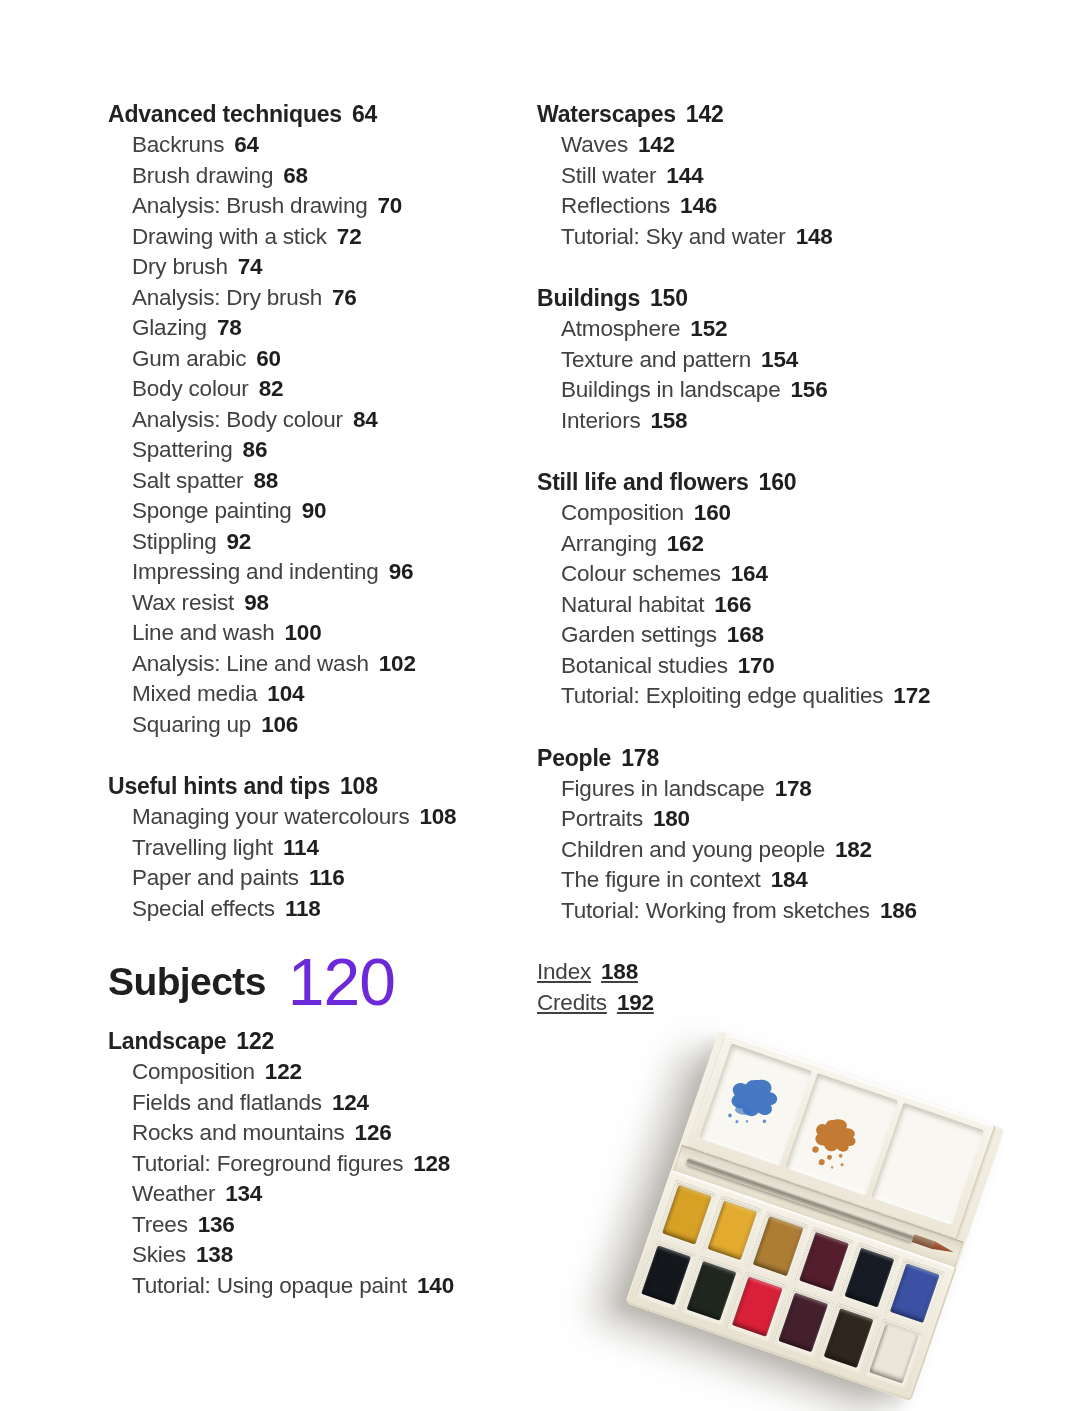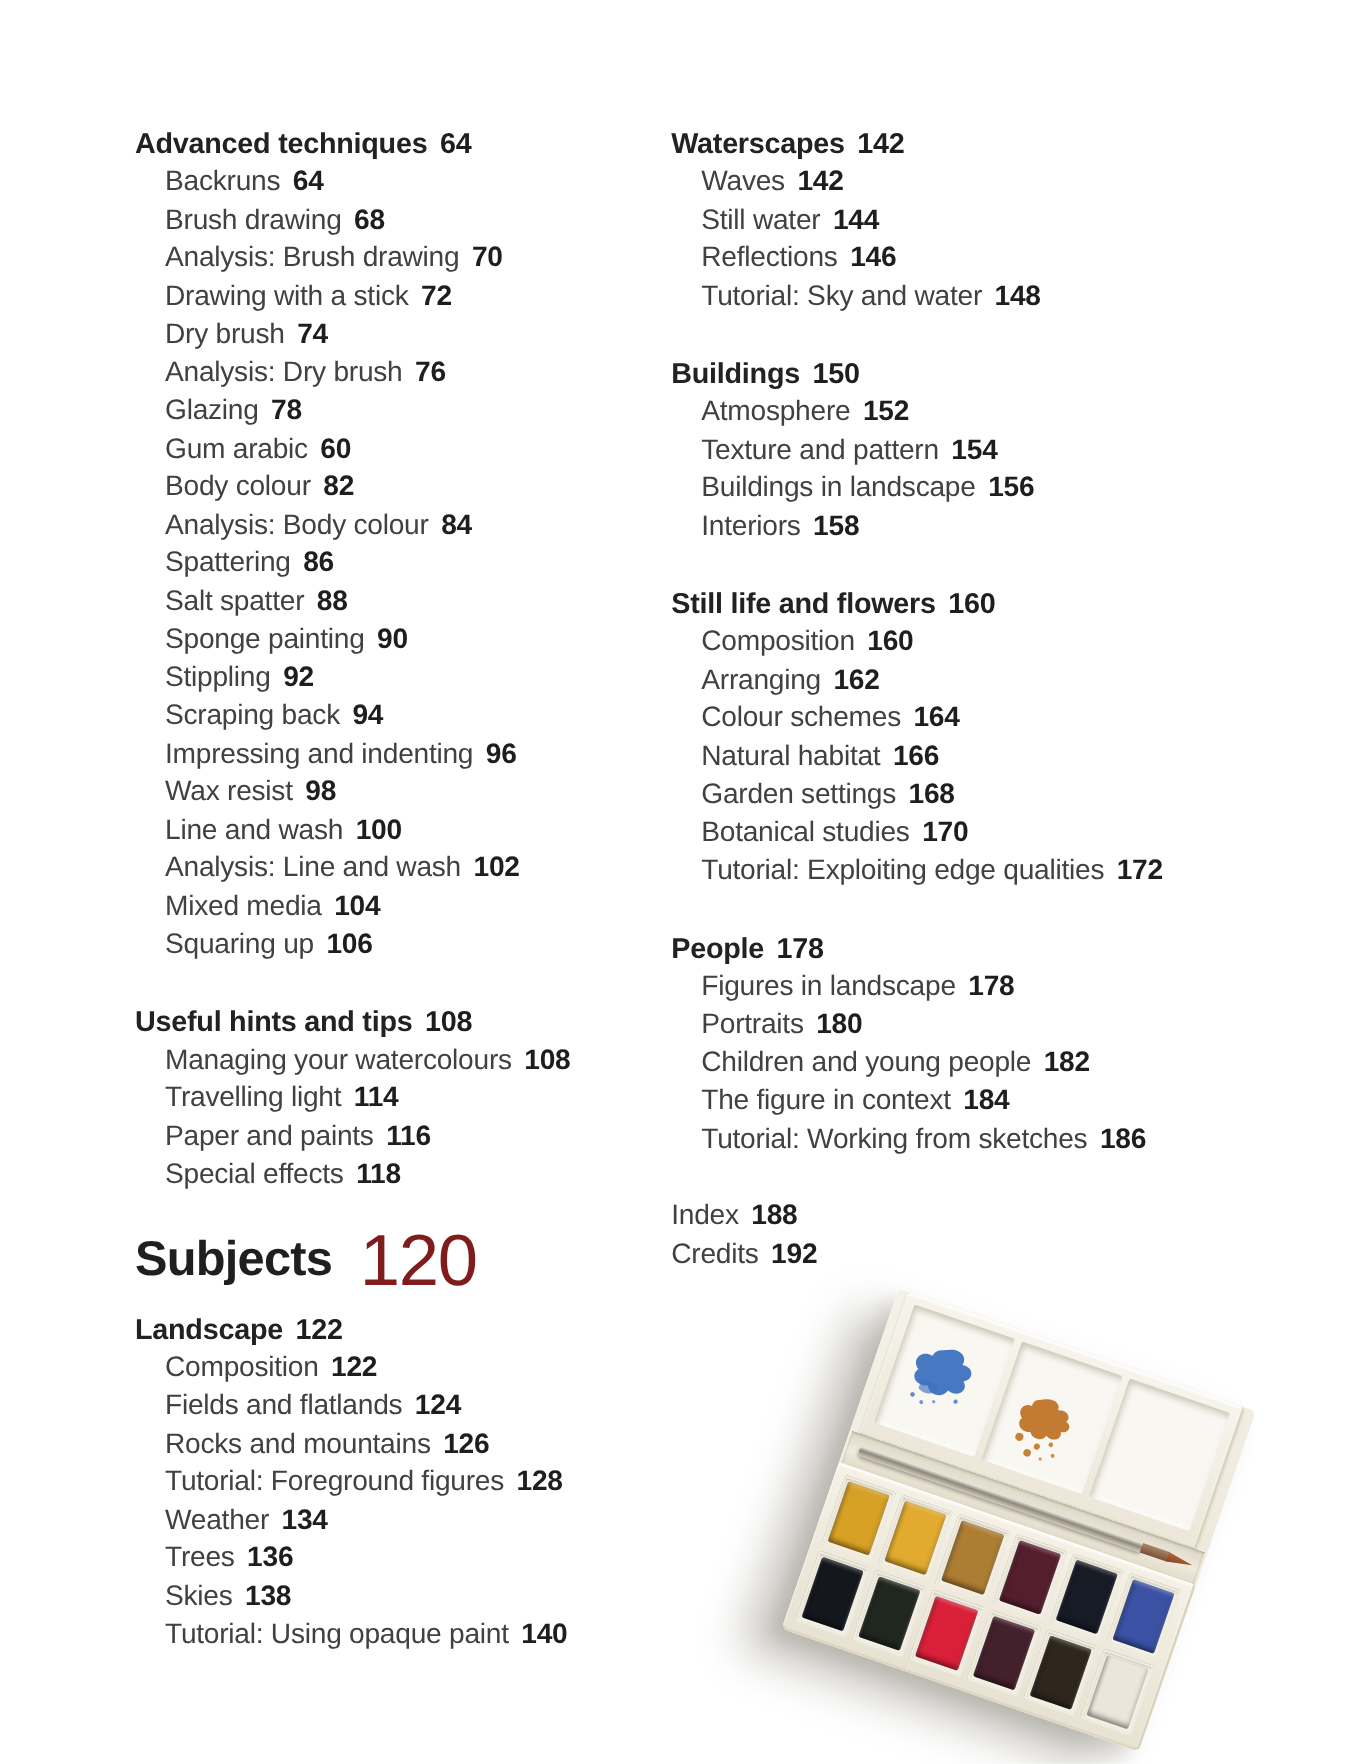--- a/index.html
+++ b/index.html
@@ -17,30 +17,30 @@
   .block:first-child{margin-top:0;}
 
   .sec-title{
     font-size:23px;font-weight:bold;color:#222222;
     line-height:31px;letter-spacing:-0.2px;
   }
   .item{
     font-size:22.5px;color:#414141;line-height:30.5px;
     padding-left:24px;letter-spacing:-0.2px;
   }
-  .plain .item{padding-left:0;}
+  .plain .item{padding-left:0;text-decoration:underline;}
   .num{font-weight:bold;color:#1e1e1e;margin-left:10px;}
 
   .big{
     display:flex;align-items:center;gap:22px;
     margin-top:20px;margin-bottom:6px;
   }
   .big + .block{margin-top:6px;}
   .big-t{font-size:39px;font-weight:bold;color:#1f1f1f;letter-spacing:-0.6px;}
-  .big-n{font-size:58px;font-weight:400;color:#7f1d1d;letter-spacing:-1px;}
+  .big-n{font-size:66px;font-weight:400;color:#6d28d9;letter-spacing:-1px;}
 
   
   .palette-wrap{position:absolute;left:622px;top:1028px;width:392px;height:382px;}
   .pbox{
     position:absolute;left:42px;top:44px;width:302px;height:288px;
     transform:rotate(19deg);
     box-shadow:-28px 26px 34px rgba(104,98,82,0.35), -8px 10px 14px rgba(104,98,82,0.18);
     background:linear-gradient(160deg,#f4f1e7,#e9e4d4);
     border-radius:5px;
   }
@@ -109,21 +109,20 @@
       <div class="item"><span>Dry brush</span><span class="num">74</span></div>
       <div class="item"><span>Analysis: Dry brush</span><span class="num">76</span></div>
       <div class="item"><span>Glazing</span><span class="num">78</span></div>
       <div class="item"><span>Gum arabic</span><span class="num">60</span></div>
       <div class="item"><span>Body colour</span><span class="num">82</span></div>
       <div class="item"><span>Analysis: Body colour</span><span class="num">84</span></div>
       <div class="item"><span>Spattering</span><span class="num">86</span></div>
       <div class="item"><span>Salt spatter</span><span class="num">88</span></div>
       <div class="item"><span>Sponge painting</span><span class="num">90</span></div>
       <div class="item"><span>Stippling</span><span class="num">92</span></div>
-      <div class="item"><span>Scraping back</span><span class="num">94</span></div>
       <div class="item"><span>Impressing and indenting</span><span class="num">96</span></div>
       <div class="item"><span>Wax resist</span><span class="num">98</span></div>
       <div class="item"><span>Line and wash</span><span class="num">100</span></div>
       <div class="item"><span>Analysis: Line and wash</span><span class="num">102</span></div>
       <div class="item"><span>Mixed media</span><span class="num">104</span></div>
       <div class="item"><span>Squaring up</span><span class="num">106</span></div>
     </div>
     <div class="block sec">
       <div class="sec-title"><span>Useful hints and tips</span><span class="num">108</span></div>
       <div class="item"><span>Managing your watercolours</span><span class="num">108</span></div>

